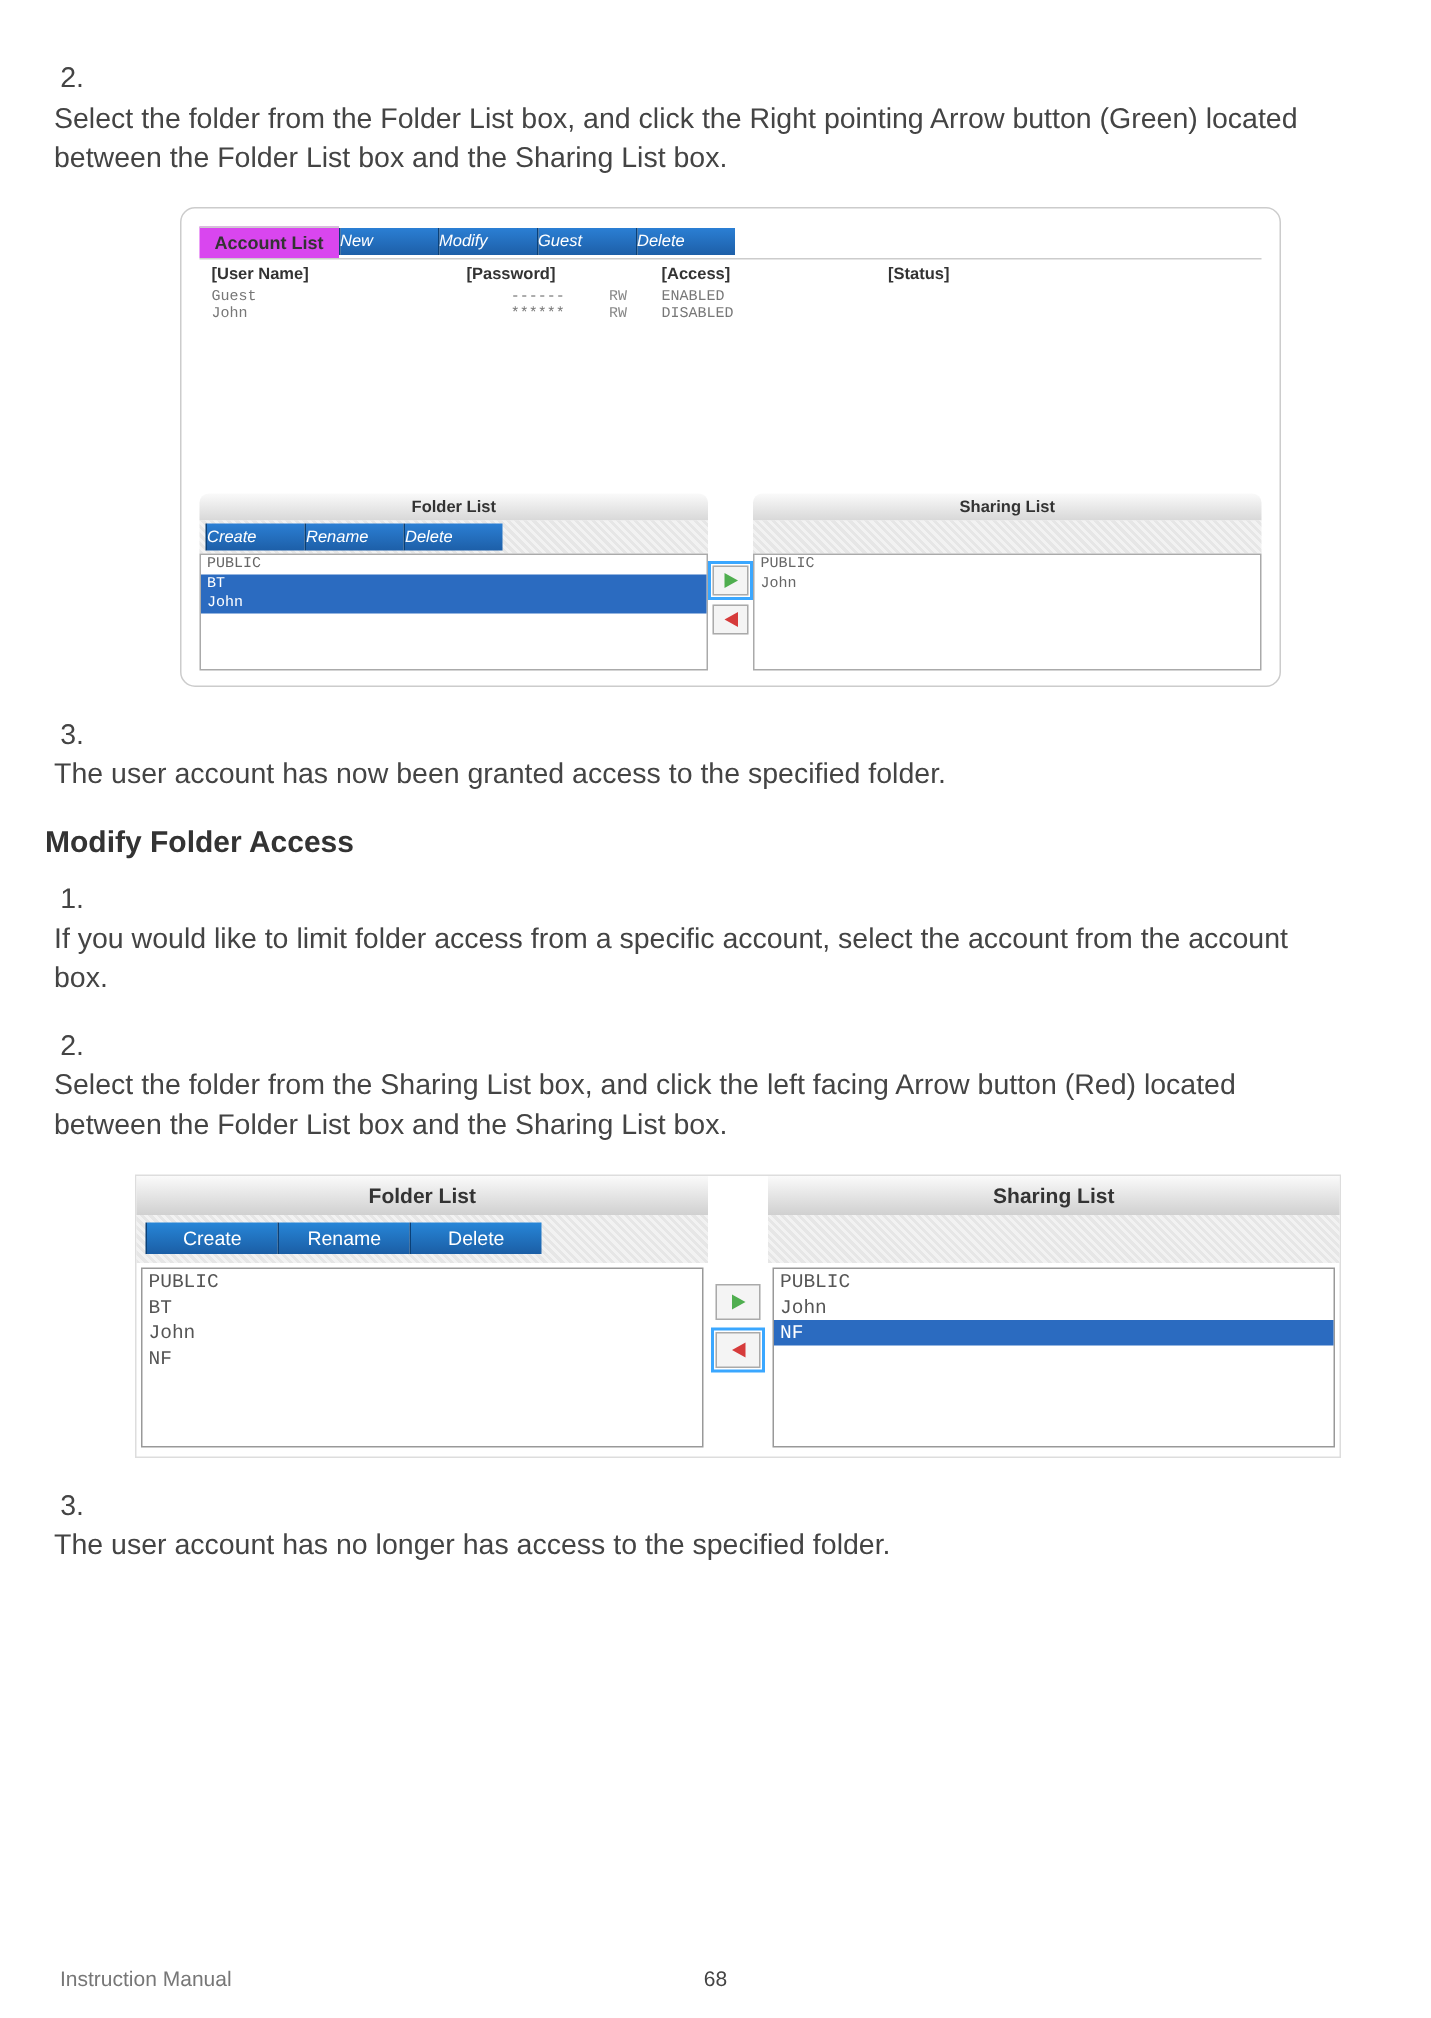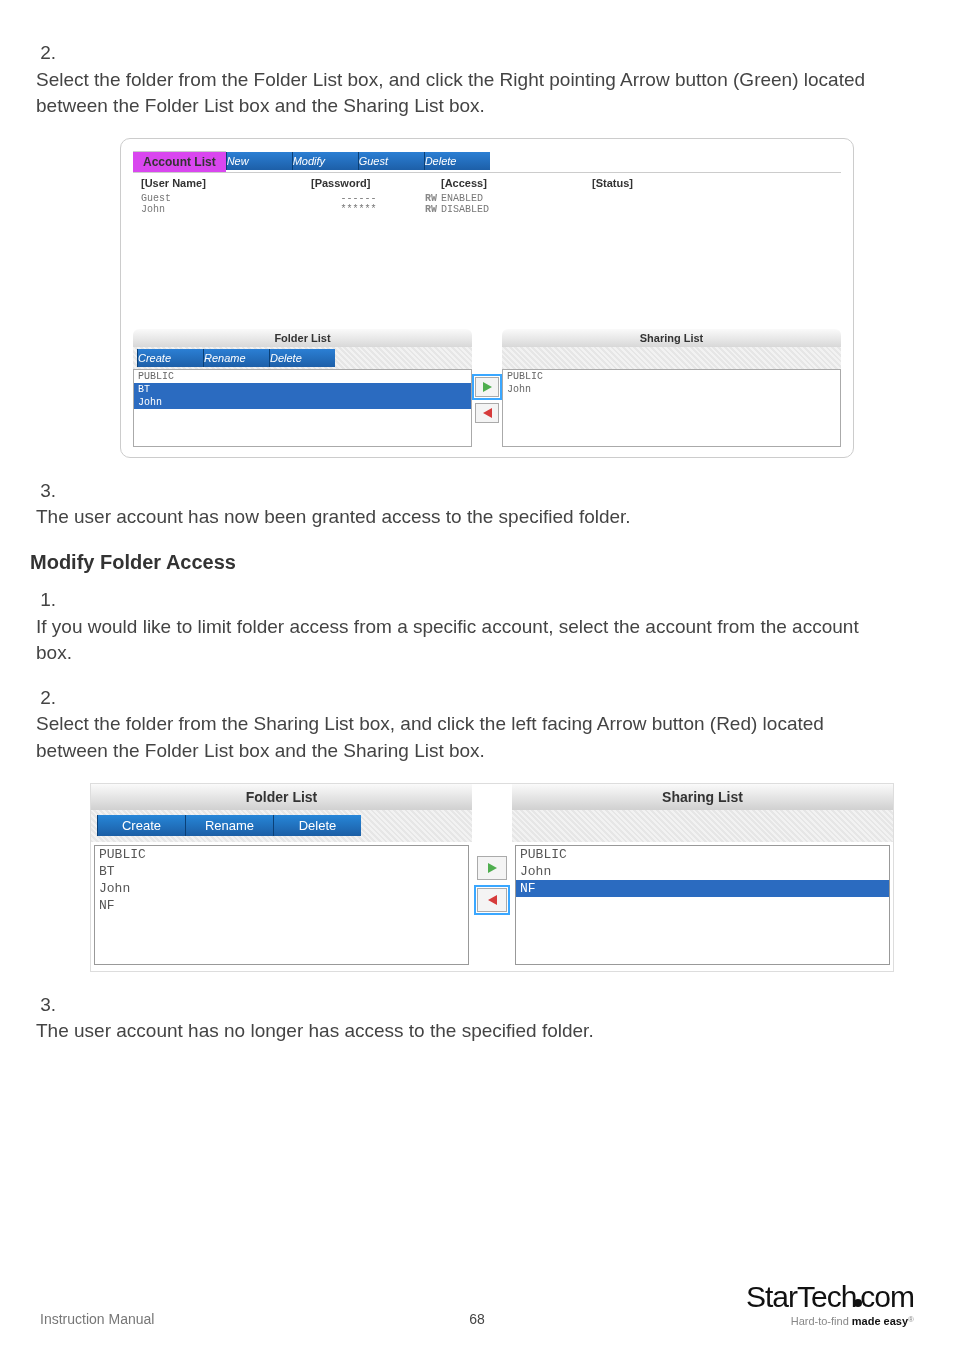--- a/index.html
+++ b/index.html
@@ -114,21 +114,21 @@
   .tbl-body { margin:0; padding:0;}
   .trow {
     display: flex;
     font-family: "Courier New", monospace;
     font-size: 10px;
     color: #777;
     padding: 0 8px;
   }
   .trow .c1 { width: 170px; }
   .trow .c2 { width: 95px; text-align:center; }
-  .trow .c3 { width: 35px; text-align:right; padding-right:4px; color:#888;font-weight:bold;}
+  .trow .c3 { width: 35px; padding-right:4px; color:#888;}
   .trow .c4 { width: 130px; text-align:left; }
   .tbl-spacer { height: 100px; }
   
   .dual-lists {
     display: flex;
     gap: 0;
     margin-top: 14px;
   }
   .dual-col {
     flex: 1;
@@ -413,21 +413,13 @@
 </div>
 
 <p class="instr">
   <span class="num">3.</span>
   <span class="txt">The user account has no longer has access to the specified folder.</span>
 </p>
 
 <div class="footer">
   <span>Instruction Manual</span>
   <span class="center">68</span>
-  <div class="brand">
-    <div class="brand-logo">
-      <span>StarTech</span><span class="dot"></span><span>com</span>
-    </div>
-    <div class="brand-tag">
-      <span>Hard-to-find </span><b>made easy</b><span class="reg">®</span>
-    </div>
-  </div>
 </div>
 
 </body></html>

